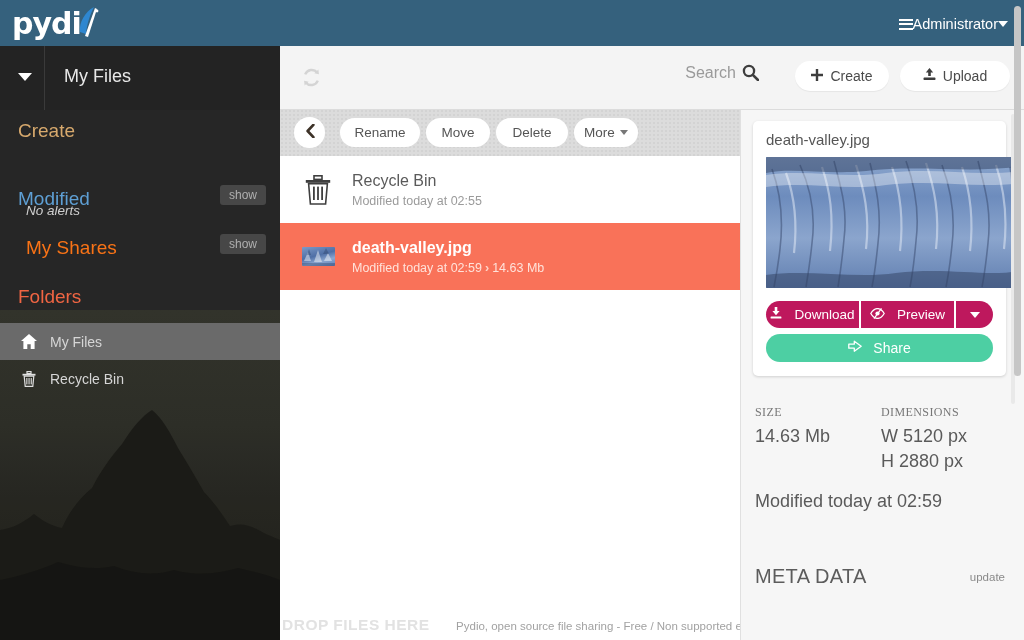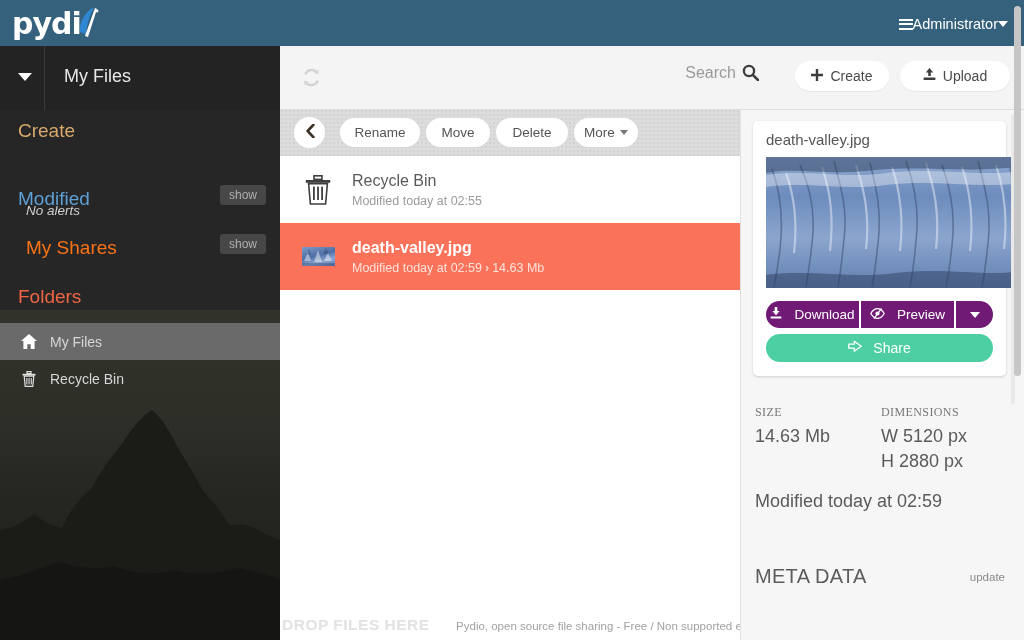--- a/index.html
+++ b/index.html
@@ -162,21 +162,21 @@
     box-shadow:0 1px 3px rgba(0,0,0,.16);padding:10px 13px 14px 13px;box-sizing:border-box;
   }
   .card-title{font-size:15px;color:#565656;margin-bottom:9px;}
   .preview-img{
     width:253px;height:131px;margin-left:-0px;border-radius:1px;overflow:hidden;position:relative;
     background:linear-gradient(170deg,#7e9ccb 0%,#5d7fb4 38%,#8aa5ce 60%,#6b8bbd 100%);
   }
   .preview-img svg{position:absolute;left:0;top:0;}
   .btn-row{display:flex;gap:2px;margin-top:13px;}
   .gbtn{
-    background:#701a75;color:#fff;font-size:13.5px;height:27px;
+    background:#be185d;color:#fff;font-size:13.5px;height:27px;
     display:flex;align-items:center;justify-content:center;gap:12px;cursor:pointer;
   }
   .gbtn.dl{flex:1;border-radius:14px 0 0 14px;}
   .gbtn.pv{flex:1;border-radius:0;}
   .gbtn.mo{width:37px;border-radius:0 14px 14px 0;}
   .sharebtn{
     margin-top:6px;height:28px;background:#4dcfa3;color:#fff;border-radius:15px;
     display:flex;align-items:center;justify-content:center;gap:11px;font-size:14px;cursor:pointer;
   }
 

